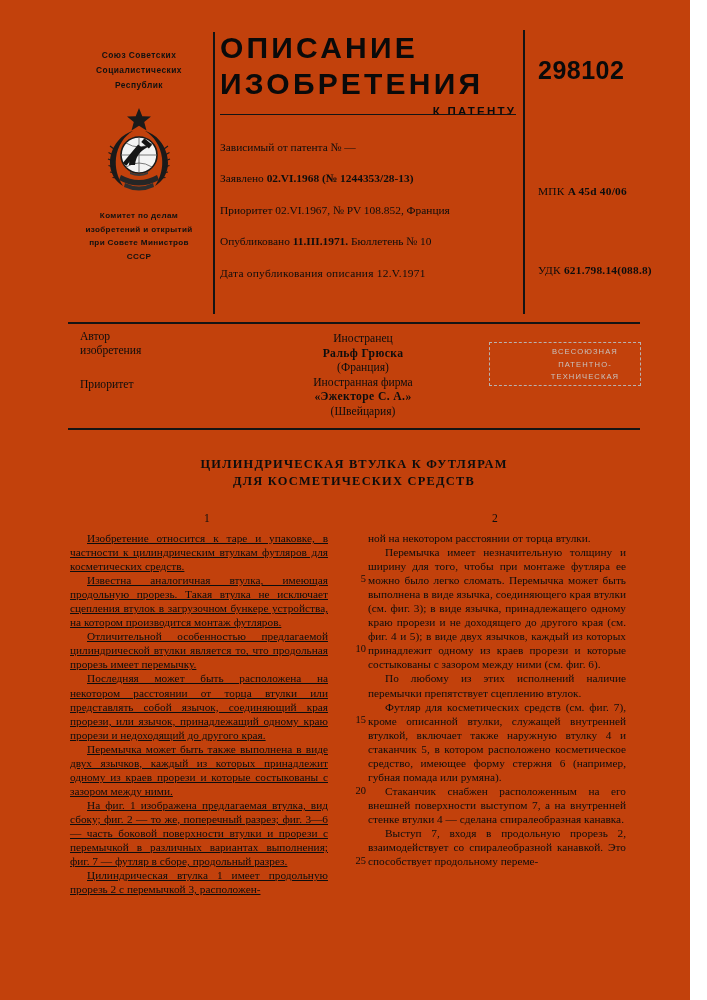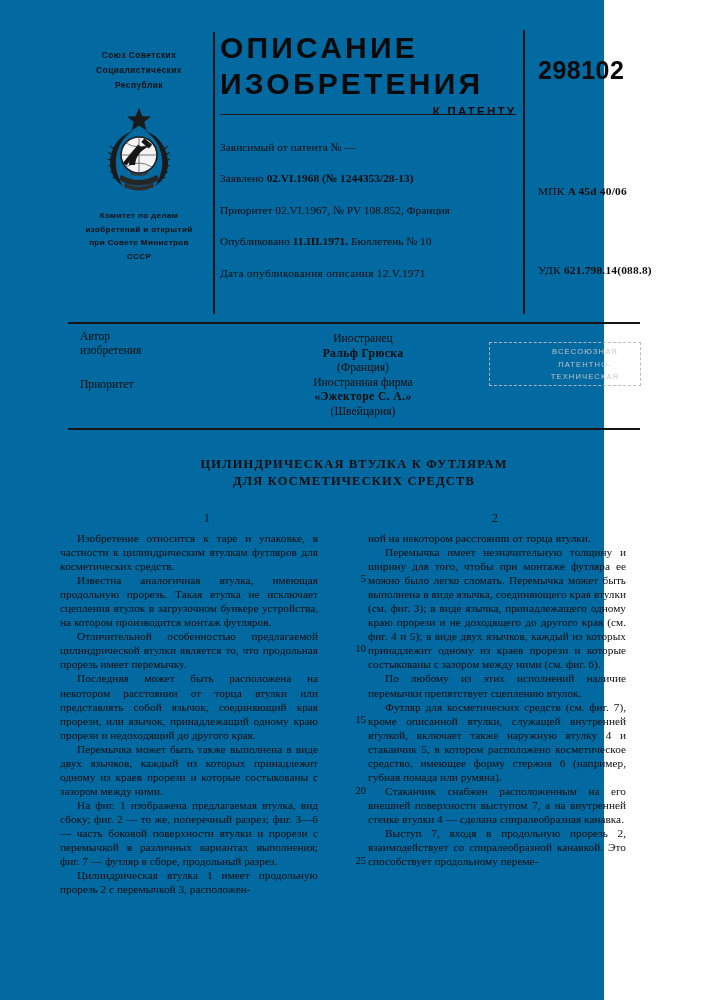--- a/index.html
+++ b/index.html
@@ -11,23 +11,23 @@
     width: 707px;
     height: 1000px;
     font-family: "Liberation Serif", "DejaVu Serif", serif;
     color: #0d0d0d;
     position: relative;
     overflow: hidden;
   }
   .page {
     position: absolute;
     left: 0; top: 0;
-    width: 604px;
+    width: 690px;
     height: 1000px;
-    background: #0369a1;
+    background: #c2410c;
   }
 
   
   .header {
     position: absolute;
     left: 68px;
     top: 30px;
     width: 572px;
     height: 290px;
   }
@@ -227,21 +227,21 @@
 
   .col {
     position: absolute;
     top: 531px;
     width: 258px;
     font-size: 11.3px;
     line-height: 14.05px;
     text-align: justify;
     text-justify: inter-word;
   }
-  .col.left  { left: 60px; }
+  .col.left  { left: 70px; text-decoration: underline; }
   .col.right { left: 368px; }
   .col p {
     margin: 0;
     text-indent: 17px;
   }
   .col p.noindent { text-indent: 0; }
 
   
   .gutter {
     position: absolute;

